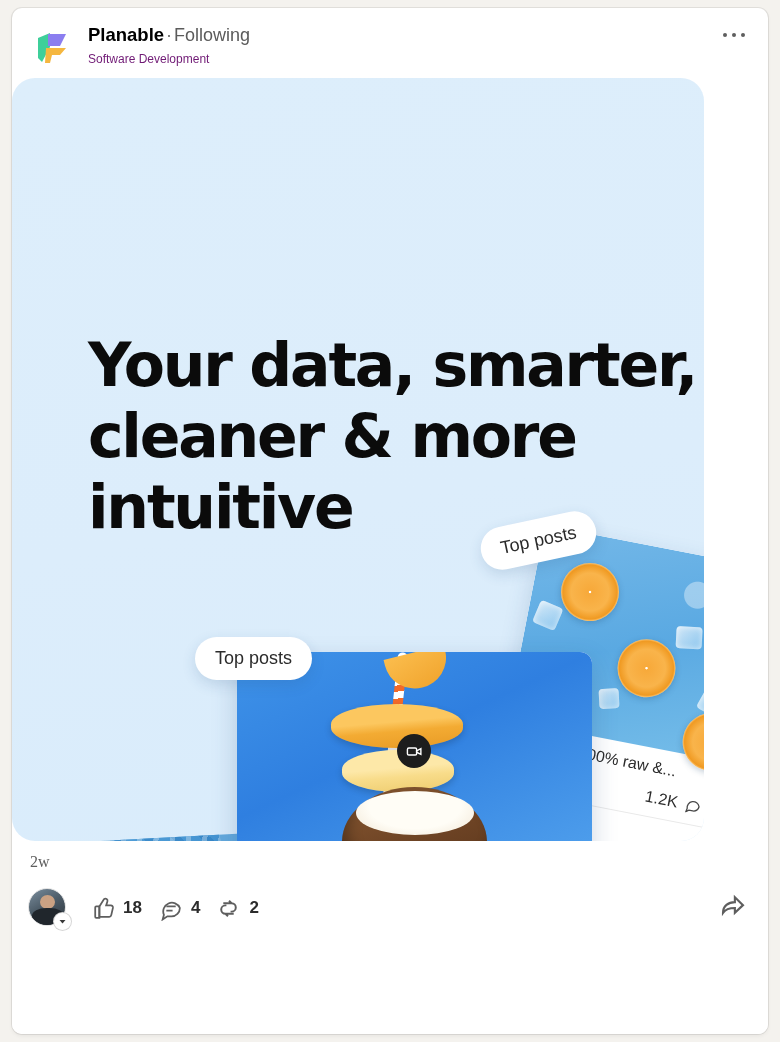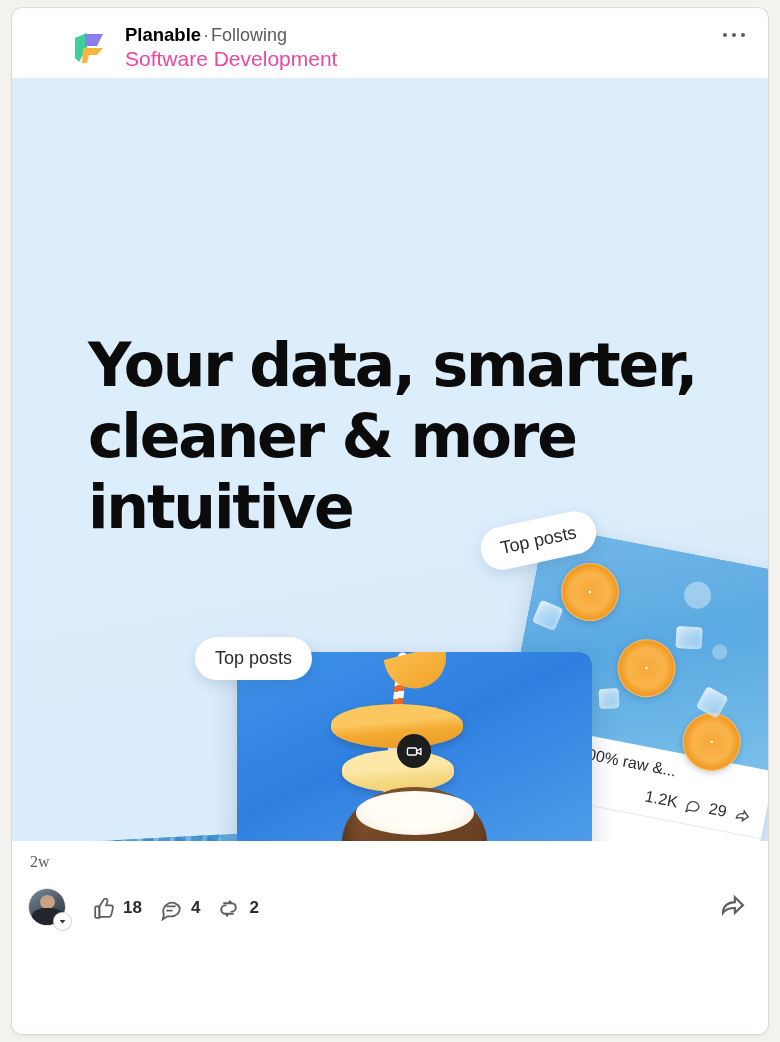--- a/index.html
+++ b/index.html
@@ -27,21 +27,20 @@
   }
 
   
   .post-header {
     position: relative;
     padding: 14px 32px 6px 16px;
     display: flex;
     align-items: flex-start;
     gap: 10px;
     flex: 0 0 auto;
-    margin-left: 37px;
   }
 
   .brand-logo {
     width: 50px; height: 50px;
     flex: 0 0 50px;
     position: relative;
   }
 
   .header-text { padding-top: 2px; }
 
@@ -53,22 +52,22 @@
   }
   .author-name {
     font-weight: bold;
     color: #000000;
     font-size: 18.5px;
   }
   .dot-sep { color: #6b6b6b; padding: 0 2px; }
   .following-label { color: #5b5b5b; font-weight: normal; }
 
   .author-sub {
-    font-size: 21px;
-    color: #ec4899;
+    font-size: 12px;
+    color: #701a75;
     line-height: 20px;
     margin-top: 3px;
   }
 
   .more-menu {
     position: absolute;
     right: 14px;
     top: 12px;
     width: 40px; height: 30px;
     display: flex;
@@ -105,25 +104,26 @@
     line-height: 27px;
     color: #6b6b6b;
     background: #ffffff;
     padding-left: 6px;
     cursor: pointer;
   }
 
   
   .creative {
     position: relative;
-    width: 756px;
+    width: 692px;
     height: 763px;
     background: linear-gradient(170deg, #ddeefb 0%, #dcedfb 55%, #d9ecfb 100%);
     overflow: hidden;
     flex: 0 0 auto;
+    border-radius: 23px;
   }
 
   .headline {
     position: absolute;
     left: 76px;
     top: 252px;
     width: 620px;
     font-size: 60px;
     line-height: 71px;
     font-weight: bold;

